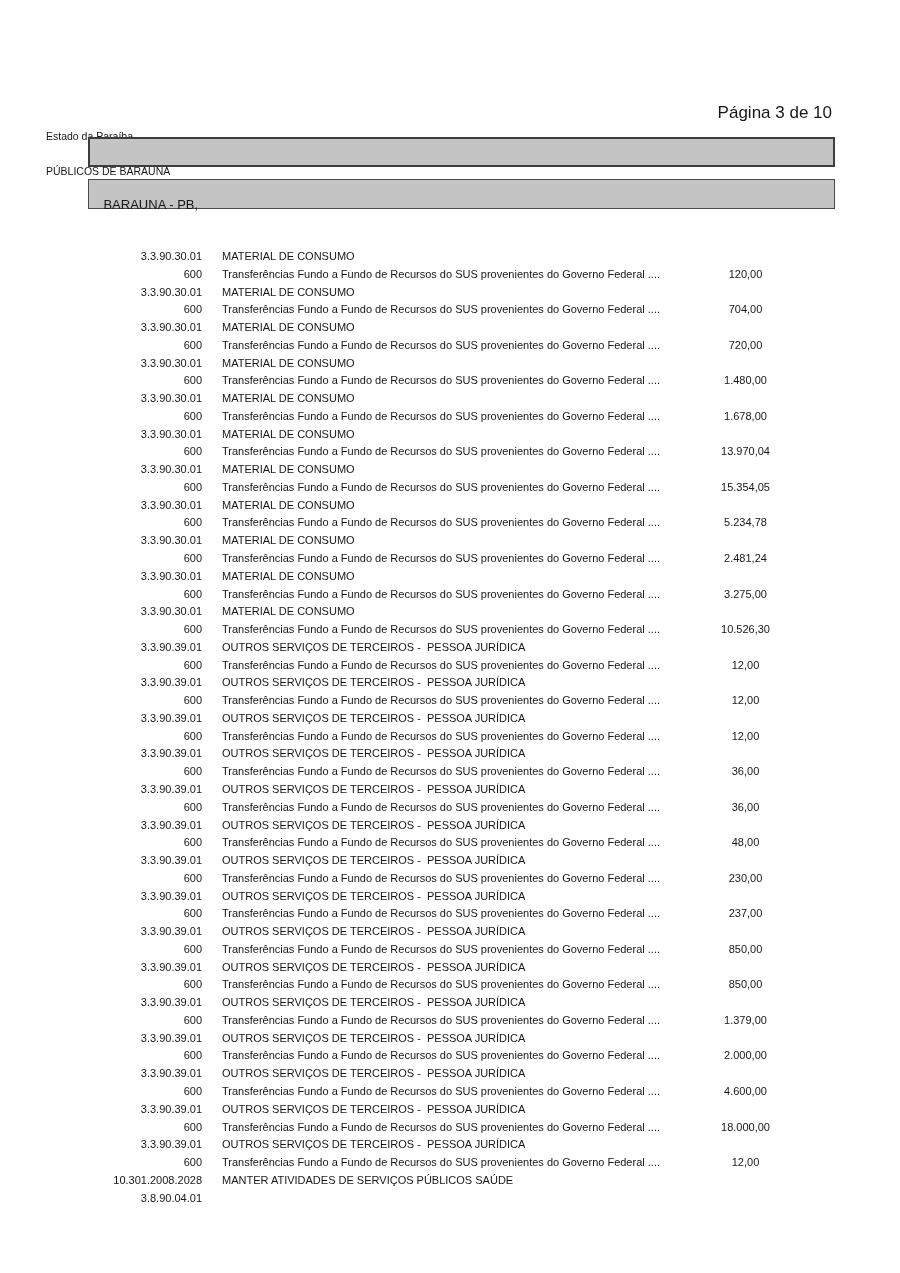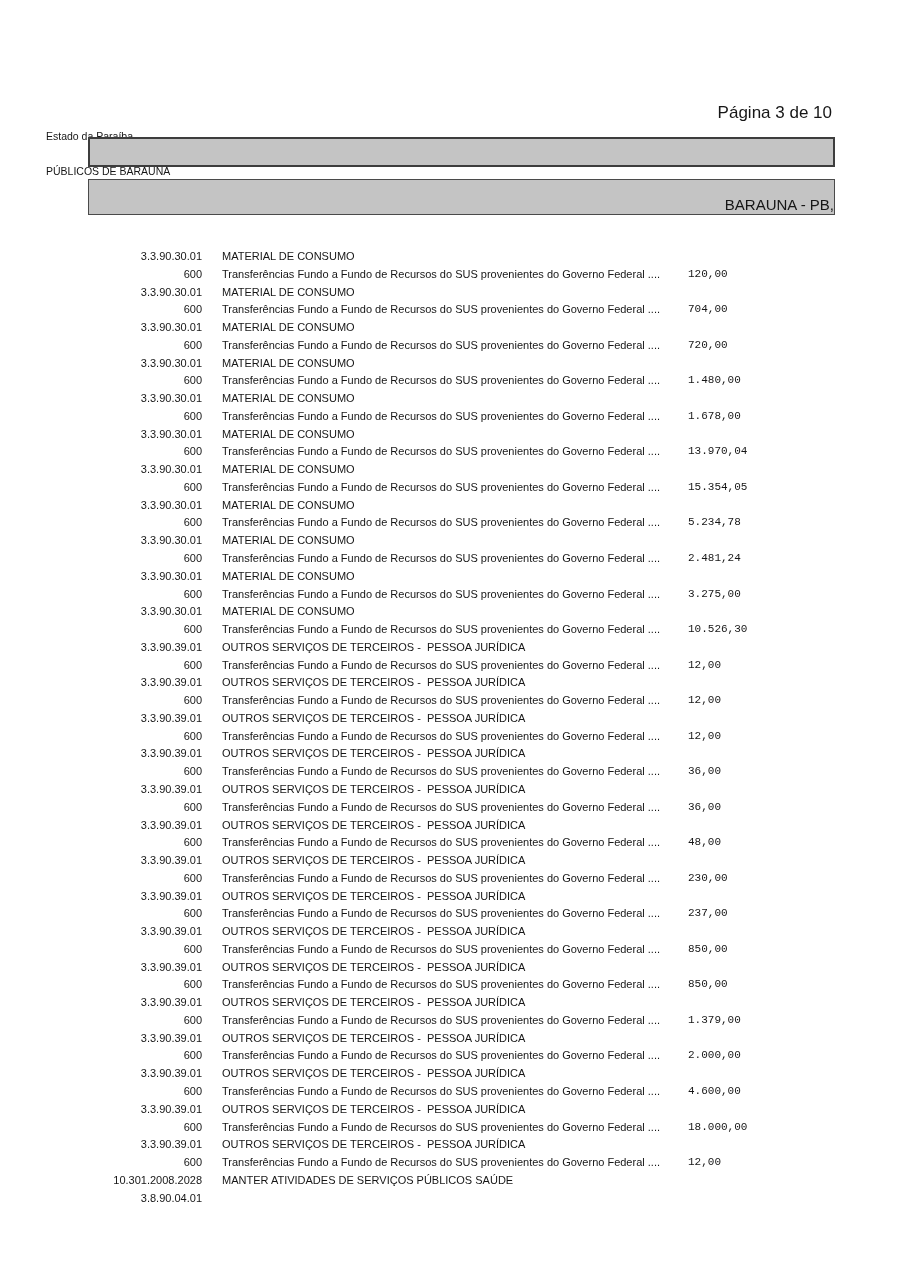--- a/index.html
+++ b/index.html
@@ -38,45 +38,45 @@
     height: 30px;
     background: #c4c4c4;
     border: 2px solid #3d3d3d;
     box-sizing: border-box;
   }
   .location-bar {
     position: absolute;
     left: 88px;
     top: 179px;
     width: 747px;
-    height: 36px;
+    height: 30px;
     background: #c4c4c4;
     border: 1.5px solid #4a4a4a;
     box-sizing: border-box;
-    text-align: right;
-    font-size: 15px;
+    text-align: left;
+    font-size: 13px;
     line-height: 16.5px;
     white-space: pre;
   }
   .expense-table {
     position: absolute;
     left: 0;
     top: 248px;
     width: 803px;
   }
   .line {
     display: flex;
     height: 17.78px;
     font-size: 11px;
     line-height: 17.78px;
     white-space: pre;
   }
   .cell-code  { flex: none; width: 176px; text-align: right; padding-left: 26px; }
   .cell-text  { flex: 1; padding-left: 5px; overflow: hidden; margin-left: 15px; }
-  .cell-value { flex: none; width: 115px; text-align: left; font-family: Liberation Mono, monospace; }
+  .cell-value { flex: none; width: 115px; text-align: center; }
 </style>
 </head>
 <body>
 
 <div class="page">
 
   <div class="header-center">
     <div>Estado da Paraíba</div>
     <div>PÚBLICOS DE BARAUNA</div>
   </div>

